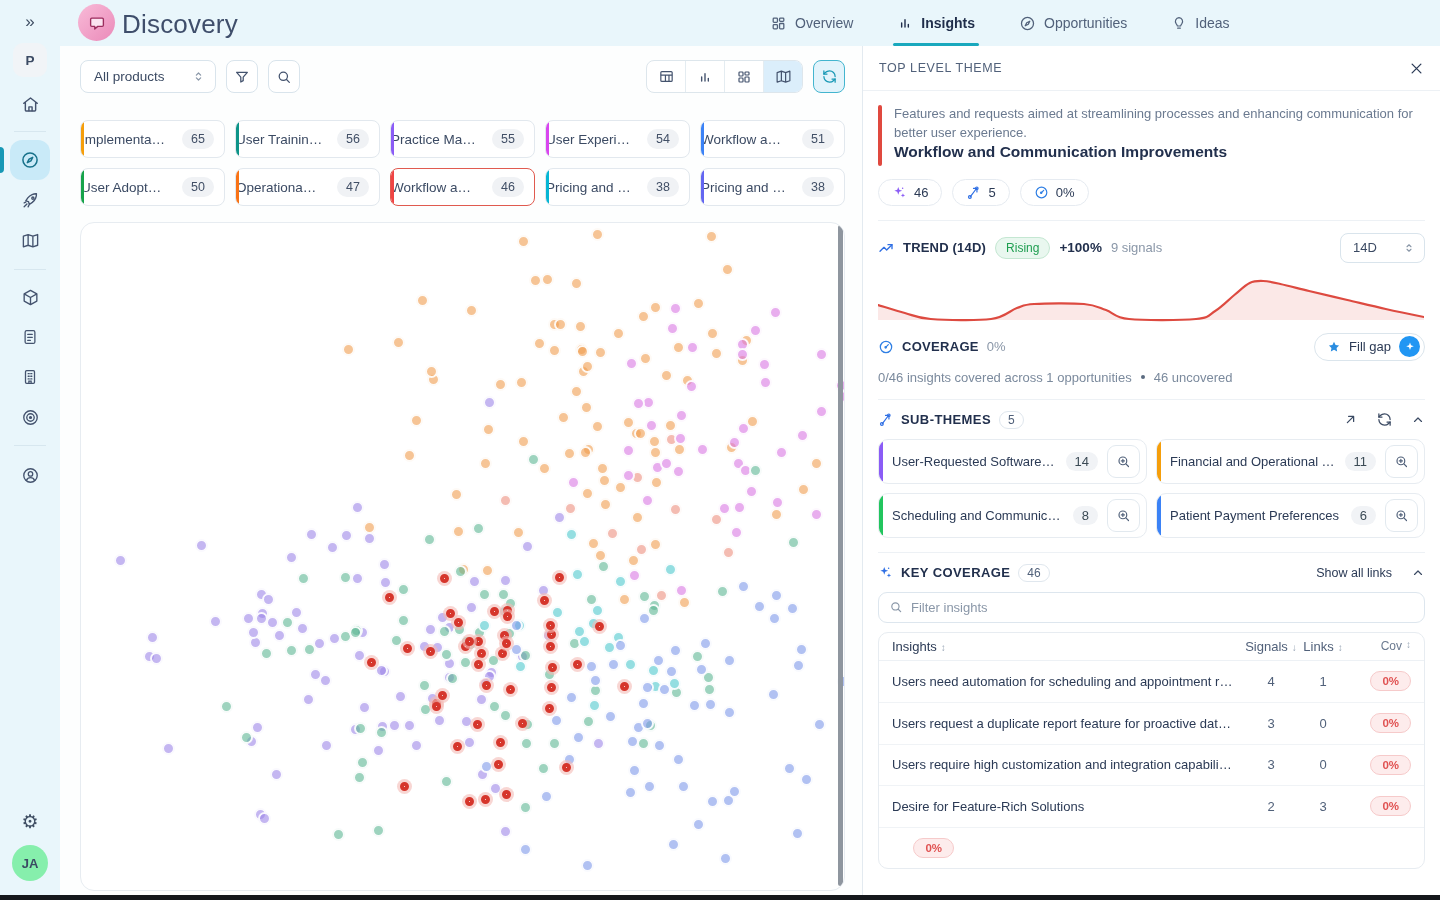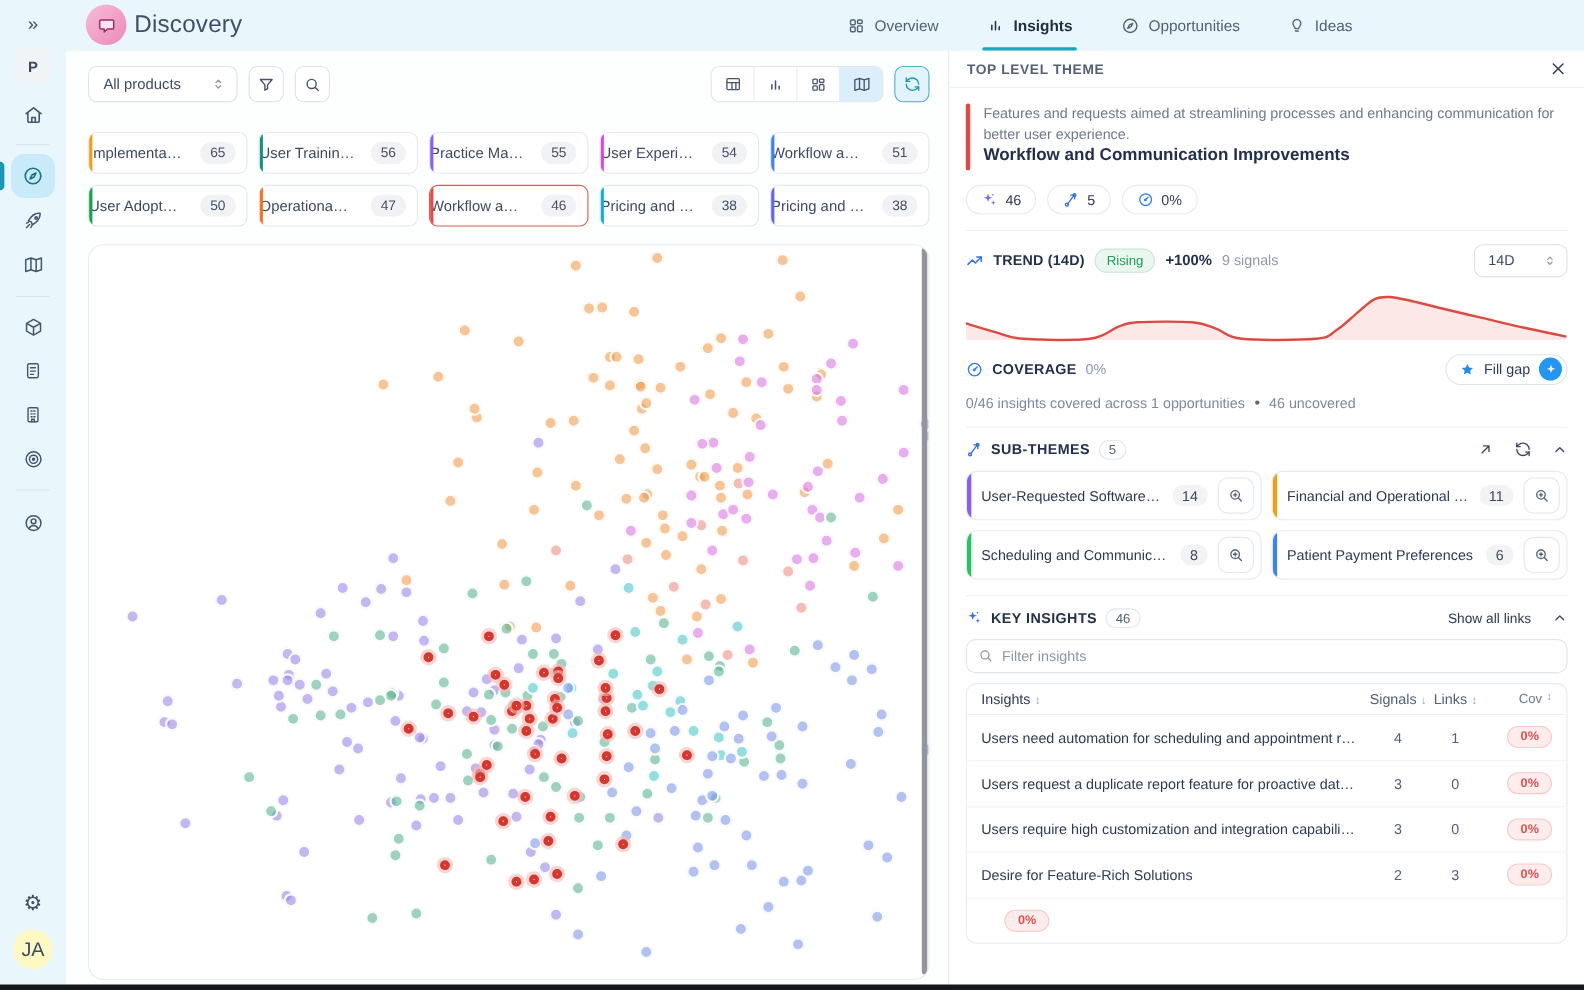--- a/index.html
+++ b/index.html
@@ -9,26 +9,26 @@
 
   
   #sidebar { position:absolute; left:0; top:0; width:60px; height:900px; background:#e9f6fb; z-index:5; }
   .sb-expand { position:absolute; top:8px; left:0; width:60px; height:28px; display:flex; align-items:center; justify-content:center; font-size:17px; color:#3f4e63; cursor:pointer; }
   .sb-avatar { position:absolute; left:13px; top:43px; width:34px; height:34px; border-radius:10px; background:#f1f4f7; display:flex; align-items:center; justify-content:center; font-size:13.5px; font-weight:bold; color:#3b4a63; }
   .sb-icon { position:absolute; left:0; width:60px; height:40px; display:flex; align-items:center; justify-content:center; color:#44536e; cursor:pointer; }
   .sb-div { position:absolute; left:14px; width:32px; border-top:1px solid #d7e7ef; }
   .sb-active-box { position:absolute; left:10px; top:140px; width:40px; height:40px; background:#c9eaf8; border-radius:12px; }
   .sb-active-bar { position:absolute; left:0; top:147px; width:4px; height:26px; background:#1798b5; border-radius:0 4px 4px 0; }
   .sb-gear { position:absolute; left:0; top:806px; width:60px; height:30px; display:flex; align-items:center; justify-content:center; font-size:19px; color:#3f4e63; cursor:pointer; }
-  .sb-ja { position:absolute; left:12px; top:845px; width:36px; height:36px; border-radius:50%; background:#fef9c3; display:flex; align-items:center; justify-content:center; font-size:18px; font-weight:normal; color:#3b4a63; cursor:pointer; }
+  .sb-ja { position:absolute; left:12px; top:845px; width:36px; height:36px; border-radius:50%; background:#86efac; display:flex; align-items:center; justify-content:center; font-size:13px; font-weight:bold; color:#3b4a63; cursor:pointer; }
 
   
   #topbar { position:absolute; left:60px; top:0; width:1380px; height:46px; background:#e9f6fb; z-index:4; }
   #logo { position:absolute; left:18px; top:4px; width:37px; height:37px; border-radius:50%; background:linear-gradient(135deg,#f7b6d5 10%,#ec8fbc 90%); display:flex; align-items:center; justify-content:center; }
-  #app-title { position:absolute; left:62px; top:9px; font-size:22px; color:#3f4e6b; letter-spacing:.2px; }
+  #app-title { position:absolute; left:62px; top:9px; font-size:26px; color:#3f4e6b; letter-spacing:.2px; }
   #nav { position:absolute; left:710px; top:0; height:46px; display:flex; gap:44px; }
   .nav-item { height:46px; display:flex; align-items:center; gap:8px; font-size:14px; color:#51617a; cursor:pointer; position:relative; }
   .nav-item.active { color:#1f2d4a; font-weight:bold; }
   .nav-item.active::after { content:""; position:absolute; left:-4px; right:-4px; bottom:0; height:3px; background:#19a8bd; border-radius:2px; }
 
   
   #center { position:absolute; left:60px; top:46px; width:802px; height:850px; background:#fdfefe; }
   .btn-box { position:absolute; height:33px; background:#fff; border:1px solid #d9e4ec; border-radius:8px; display:flex; align-items:center; justify-content:center; color:#44536e; cursor:pointer; }
   #product-select { left:20px; top:14px; width:136px; justify-content:space-between; padding:0 10px 0 13px; font-size:13.5px; color:#3b4a63; }
   #filter-btn { left:166px; top:14px; width:32px; }
@@ -48,21 +48,21 @@
   .chip-count { margin:0 10px 0 4px; background:#f0f2f5; border-radius:10px; padding:3px 9px; font-size:12.5px; color:#414f66; flex:none; }
 
   #map-card { position:absolute; left:20px; top:176px; width:765px; height:669px; background:#fff; border:1px solid #e7ecf1; border-radius:14px; overflow:hidden; }
   #dots { position:absolute; inset:0; }
   .dot { position:absolute; width:13px; height:13px; border-radius:50%; border:2px solid rgba(255,255,255,.92); cursor:pointer; }
   .donut { position:absolute; width:9px; height:9px; background:#fff; border:4px solid #d6362c; border-radius:50%; box-shadow:0 0 0 3px rgba(243,186,181,.6); cursor:pointer; }
   #map-scrollbar { position:absolute; right:1px; top:2px; width:5px; height:661px; background:#8f969f; border-radius:3px; cursor:pointer; }
 
   
   #panel { position:absolute; left:862px; top:46px; width:578px; height:854px; background:#fff; border-left:1px solid #e3eaf0; overflow:hidden; }
-  #panel-header { height:34px; display:flex; align-items:center; justify-content:space-between; padding:0 16px; border-bottom:1px solid #edf1f5;font-weight:bold; }
+  #panel-header { height:45px; display:flex; align-items:center; justify-content:space-between; padding:0 16px; border-bottom:1px solid #edf1f5; }
   #panel-header-label { font-size:12.5px; letter-spacing:.6px; color:#51617a; }
   #panel-close { font-size:16px; color:#2b3a55; cursor:pointer; }
   #panel-body { padding:14px 15px 0 15px; }
 
   #theme-block { display:flex; gap:12px; }
   #theme-bar { width:4px; border-radius:2px; background:#e0493f; flex:none; }
   #theme-title { font-size:15.5px; font-weight:bold; color:#22304d; margin-bottom:5px; }
   #theme-desc { font-size:13px; color:#6b7a90; line-height:1.45; max-width:530px; }
   #theme-badges { display:flex; gap:10px; margin-top:13px; }
   .pill-badge { display:inline-flex; align-items:center; gap:7px; border:1px solid #e6ebf1; border-radius:999px; padding:5px 13px; font-size:13px; color:#2b3a55; background:#fff; }
@@ -935,21 +935,21 @@
       </div>
 
     <div class="divider"></div>
 
     <div class="section-head">
       <svg width="15" height="15" viewBox="0 0 24 24" fill="#2f6fe4">
           <path d="M10 3l1.6 4.6L16.2 9.2l-4.6 1.6L10 15.4 8.4 10.8 3.8 9.2l4.6-1.6z"></path>
           <path d="M17.5 13l.9 2.6 2.6.9-2.6.9-.9 2.6-.9-2.6-2.6-.9 2.6-.9z"></path>
           <circle cx="17" cy="5" r="1.2"></circle>
         </svg>
-      <span class="section-title">KEY INSIGHTS</span>
+      <span class="section-title">KEY COVERAGE</span>
       <span class="count-pill">46</span>
       <span class="head-actions">
         <span id="showall">Show all links</span>
         <span>
             <svg width="14" height="14" viewBox="0 0 24 24" fill="none" stroke="currentColor" stroke-width="2.1" stroke-linecap="round" stroke-linejoin="round">
               <path d="M6 14.5l6-6 6 6"></path>
             </svg>
           </span>
       </span>
     </div>

